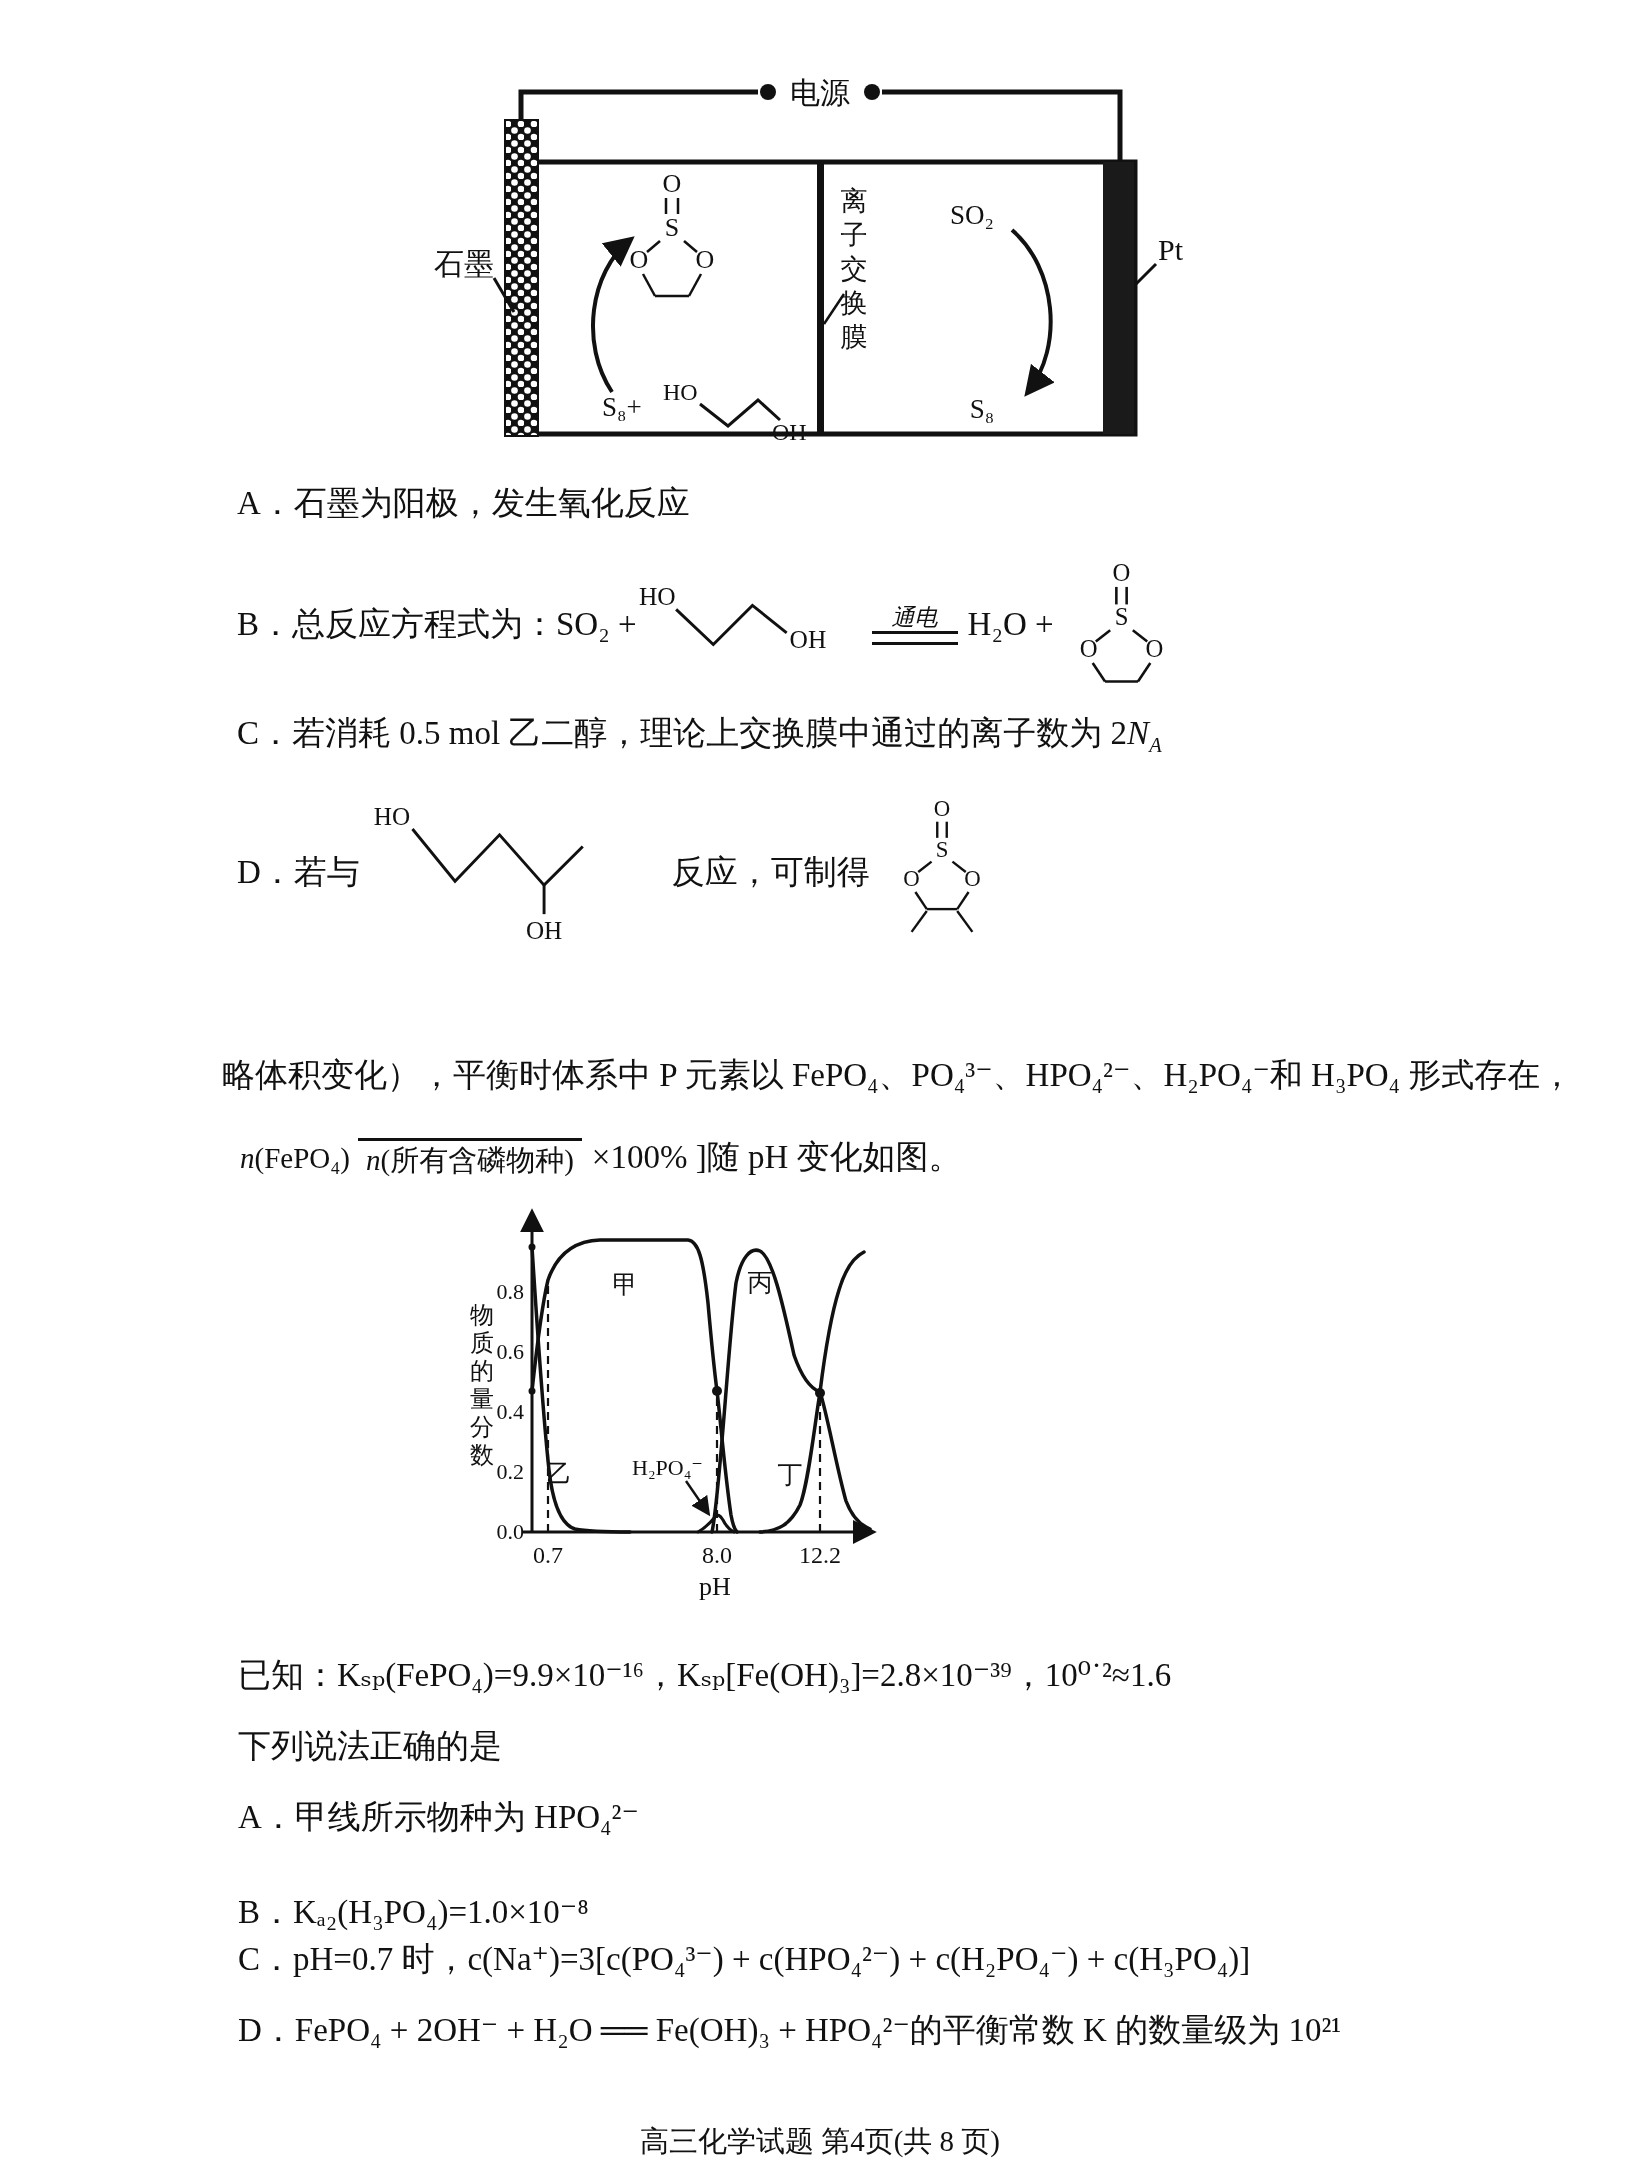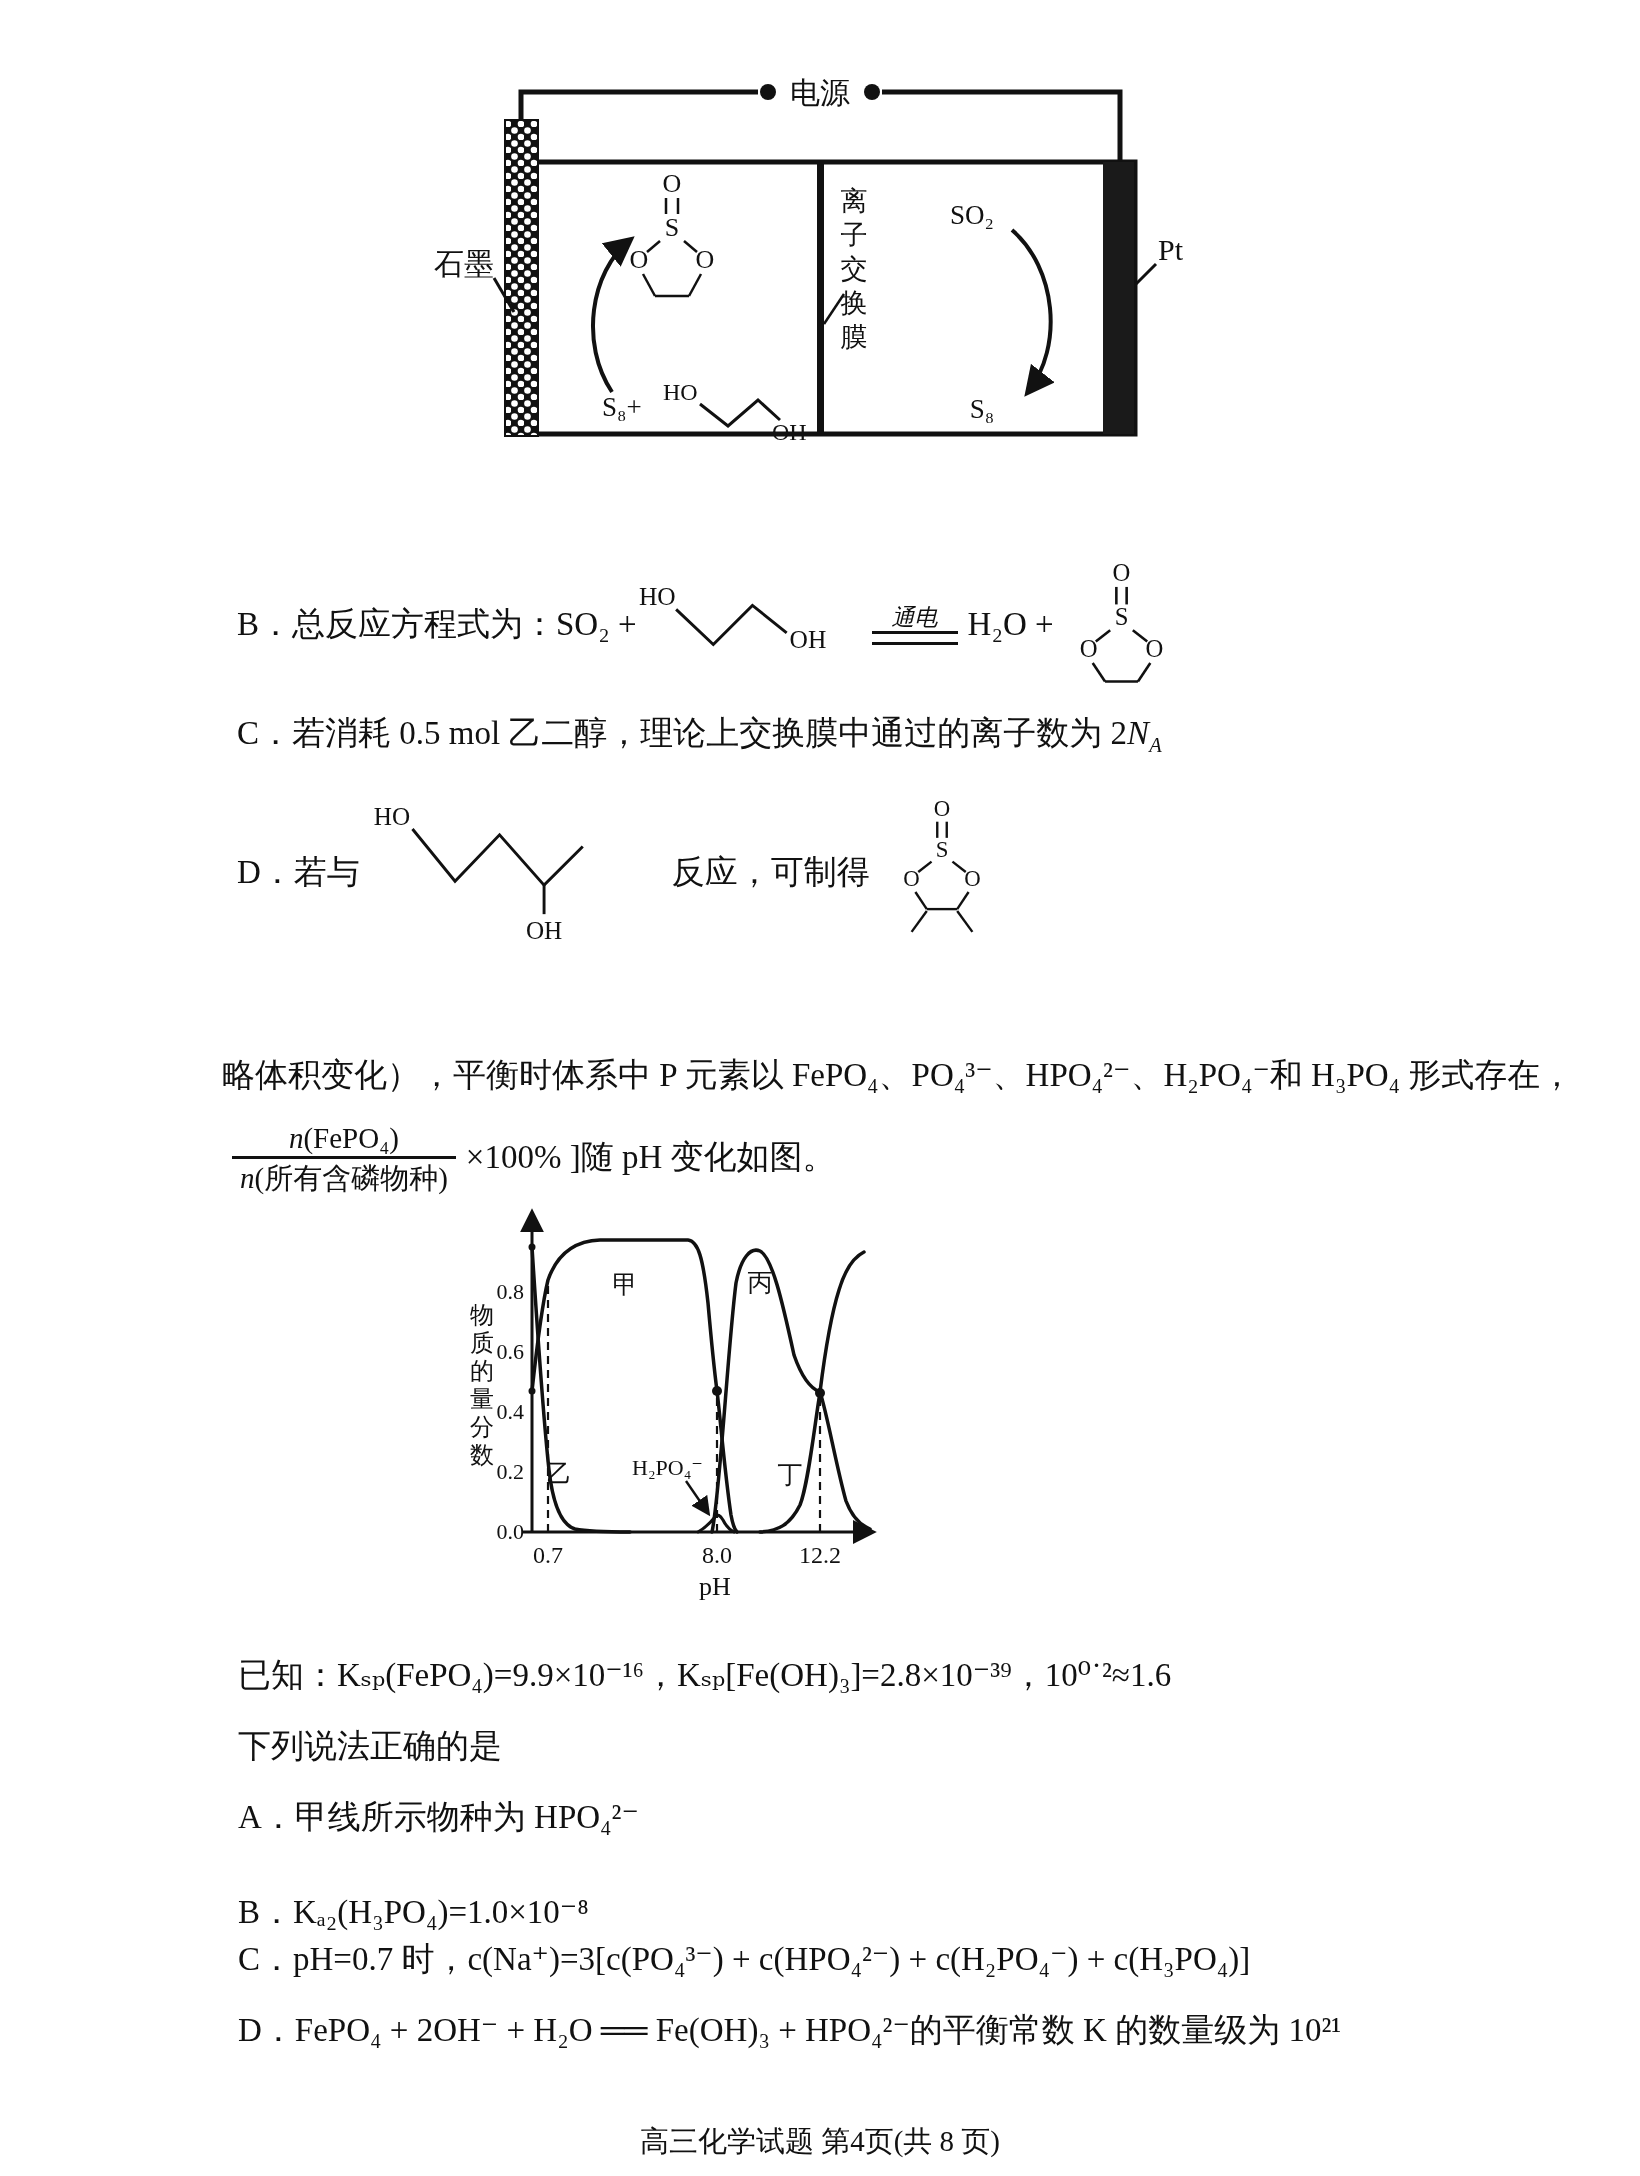--- a/index.html
+++ b/index.html
@@ -14,21 +14,21 @@
   .sub{font-size:0.62em;vertical-align:sub;}
   .itl{font-style:italic;}
   svg{display:block;}
   svg text{font-family:"Liberation Serif","DejaVu Serif",serif;fill:#111;}
   .stroke{stroke:#111;fill:none;}
   
   .eq{display:inline-flex;flex-direction:column;align-items:center;margin:0 10px;font-style:italic;}
   .eq .cond{font-size:23px;line-height:1;margin-bottom:2px;}
   .eq .dbl{width:86px;height:8px;border-top:3.5px solid #111;border-bottom:3.5px solid #111;}
   
-  .frac{display:inline-flex;flex-direction:column;align-items:center;margin:0 10px;font-size:29px;line-height:1.25;}
+  .frac{display:inline-flex;align-items:center;margin:0 10px;font-size:29px;line-height:1.25;}
   .frac .den{border-top:3px solid #111;padding:1px 8px 0 8px;}
   .frac .num{padding:0 8px;}
   .footer{width:100%;text-align:center;font-size:29px;}
 </style>
 </head>
 <body>
 
 <div class="page">
 
   <svg class="abs" style="left:420px;top:62px;" width="800" height="392" viewBox="0 0 800 392">
@@ -85,20 +85,23 @@
     <text x="182" y="354" font-size="27">S₈+</text>
     <text x="243" y="338" font-size="24">HO</text>
     <path class="stroke" d="M280,342 L308,364 L338,338 L360,358" stroke-width="3"></path>
     <text x="352" y="378" font-size="24">OH</text>
 
     <text x="552" y="162" font-size="27" text-anchor="middle">SO₂</text>
     <path class="stroke" d="M592,168 C636,206 644,284 608,330" stroke-width="4" marker-end="url(#ah)"></path>
     <text x="562" y="356" font-size="27" text-anchor="middle">S₈</text>
   </svg>
 
+  <div class="abs txt" style="left:237px;top:483px;">
+    <span>A．</span><span>石墨为阳极，发生氧化反应</span>
+  </div>
 
   <div class="abs row" style="left:237px;top:540px;height:170px;">
     <span class="txt">B．</span>
     <span class="txt">总反应方程式为：SO₂ +</span>
     <svg width="225" height="98" viewBox="0 0 230 100">
       <text x="2" y="30" font-size="26">HO</text>
       <path class="stroke" d="M40,34 L78,70 L118,30 L153,58" stroke-width="3"></path>
       <text x="156" y="74" font-size="26">OH</text>
     </svg>
     <span class="eq">

